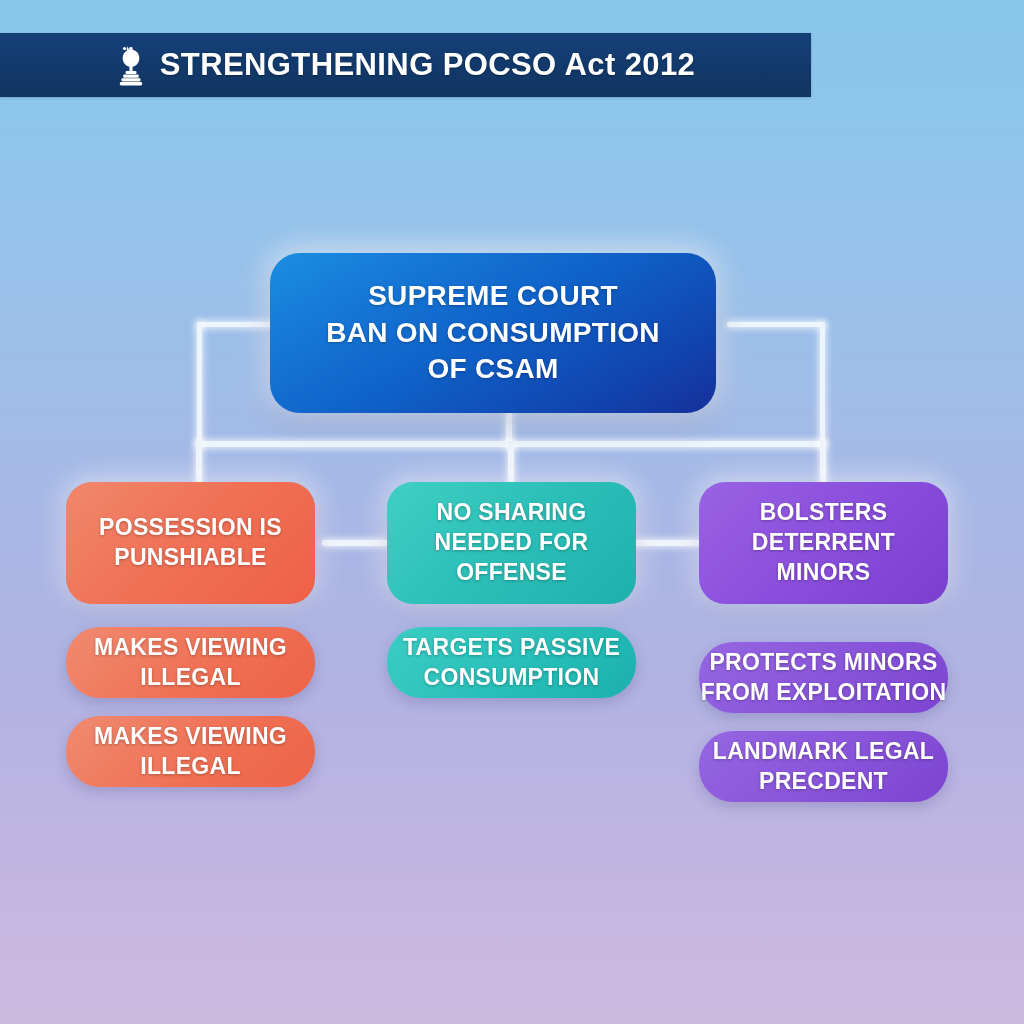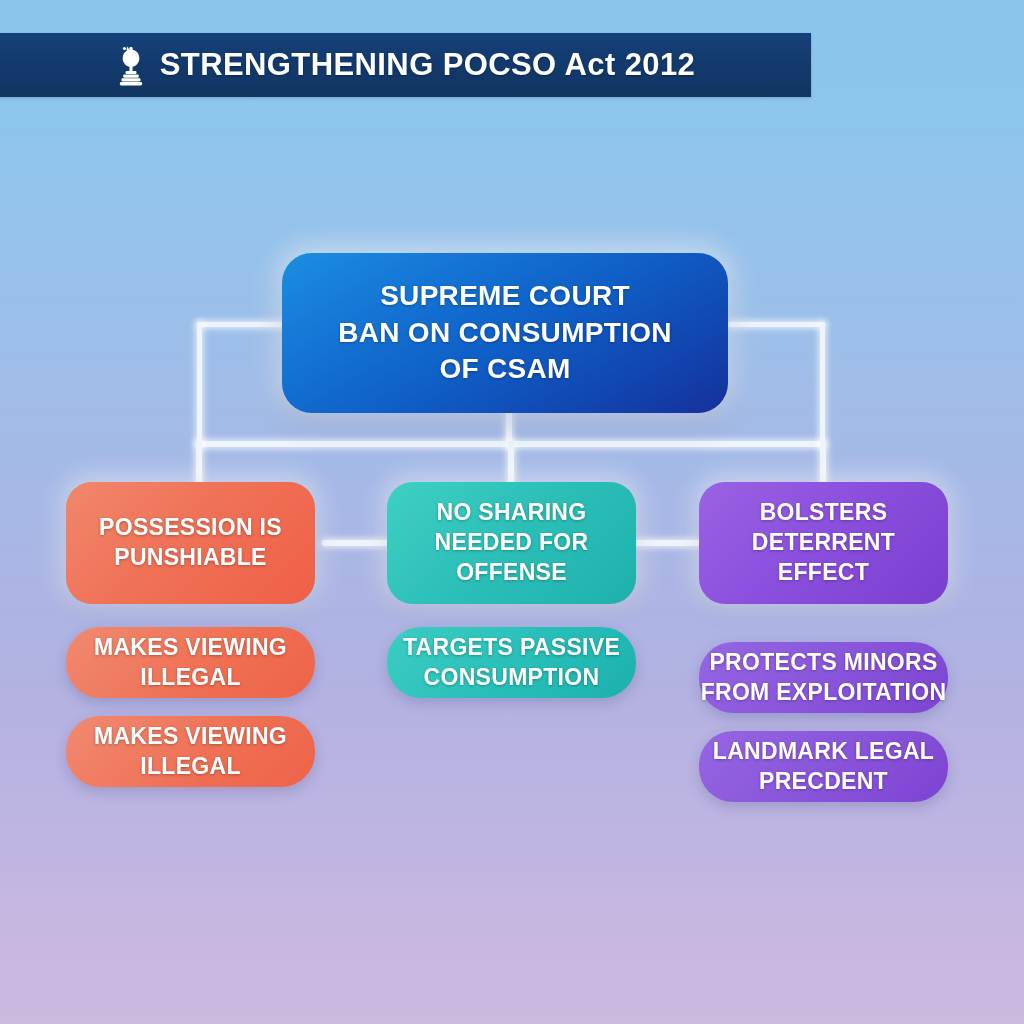--- a/index.html
+++ b/index.html
@@ -65,21 +65,21 @@
     justify-content:center;
     text-align:center;
     color:#ffffff;
     font-weight:bold;
     line-height:1.30;
     letter-spacing:0.3px;
     text-shadow:0 1px 3px rgba(0,0,0,0.28);
   }
 
   #root-node {
-    left:282px; top:253px;
+    left:270px; top:253px;
     width:446px; height:160px;
     border-radius:30px;
     font-size:28px;
     background: linear-gradient(150deg,
         #1b8ee0 0%,
         #1577d6 24%,
         #0f5fc6 52%,
         #1146b0 78%,
         #16309b 100%);
     box-shadow:
@@ -199,21 +199,21 @@
     <div>
       <div>TARGETS PASSIVE</div>
       <div>CONSUMPTION</div>
     </div>
   </div>
 
   <div class="node pillar c-purple col-3 row-pillar">
     <div>
       <div>BOLSTERS</div>
       <div>DETERRENT</div>
-      <div>EFFECT</div>
+      <div>MINORS</div>
     </div>
   </div>
   <div class="node sub c-purple col-3 row-sub-1">
     <div>
       <div>PROTECTS MINORS</div>
       <div>FROM EXPLOITATION</div>
     </div>
   </div>
   <div class="node sub c-purple col-3 row-sub-2">
     <div>

